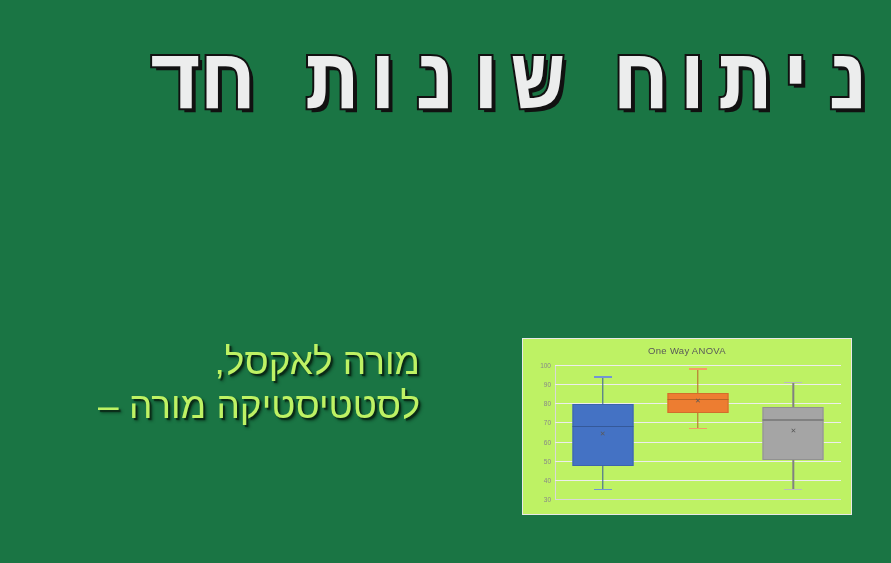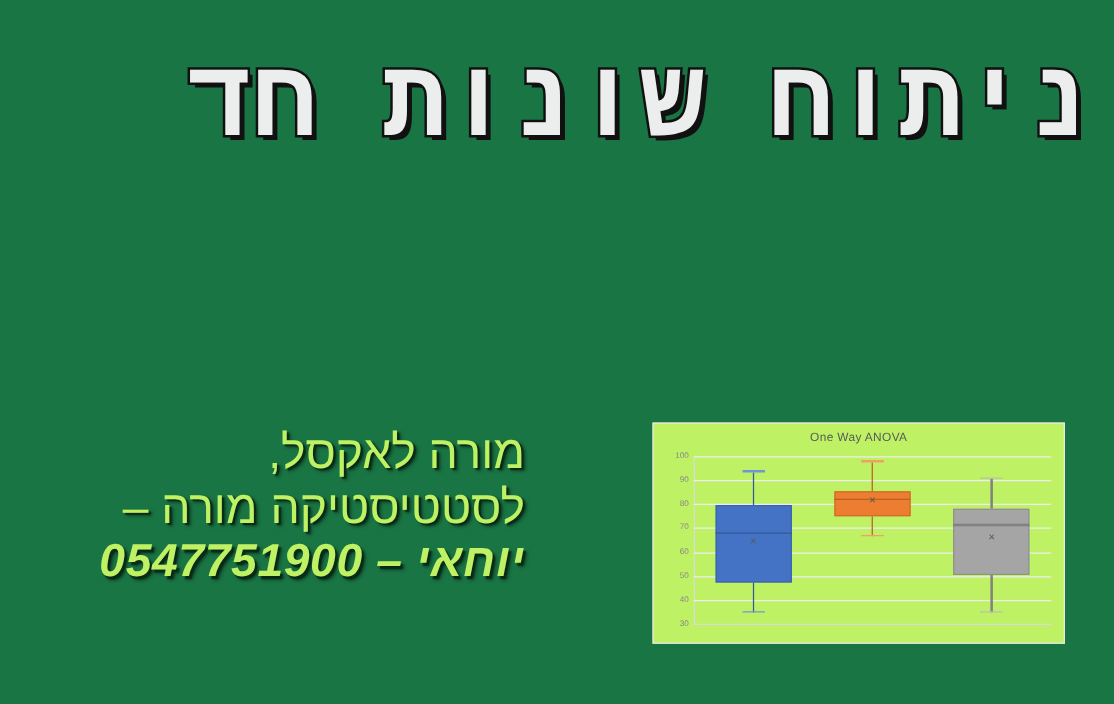--- a/index.html
+++ b/index.html
@@ -181,21 +181,20 @@
 <div id="slide">
 
   <div class="heading-block" id="heading-line-1">
     <span class="heading-text">ניתוח שונות חד</span>
   </div>
 
 
   <div id="subtitle-block">
     <div class="subtitle-line">מורה לאקסל,</div>
     <div class="subtitle-line">לסטטיסטיקה מורה –</div>
-    <div class="subtitle-line" id="subtitle-line-3">יוחאי – 0547751900</div>
   </div>
 
   <div id="chart-card">
     <div id="chart-title">One Way ANOVA</div>
 
     <div id="plot-area">
       <div id="y-axis-line"></div>
 
     <div class="grid-line" style="bottom: 100%;">
           <span class="y-tick" style="top: 0px;">100</span>

